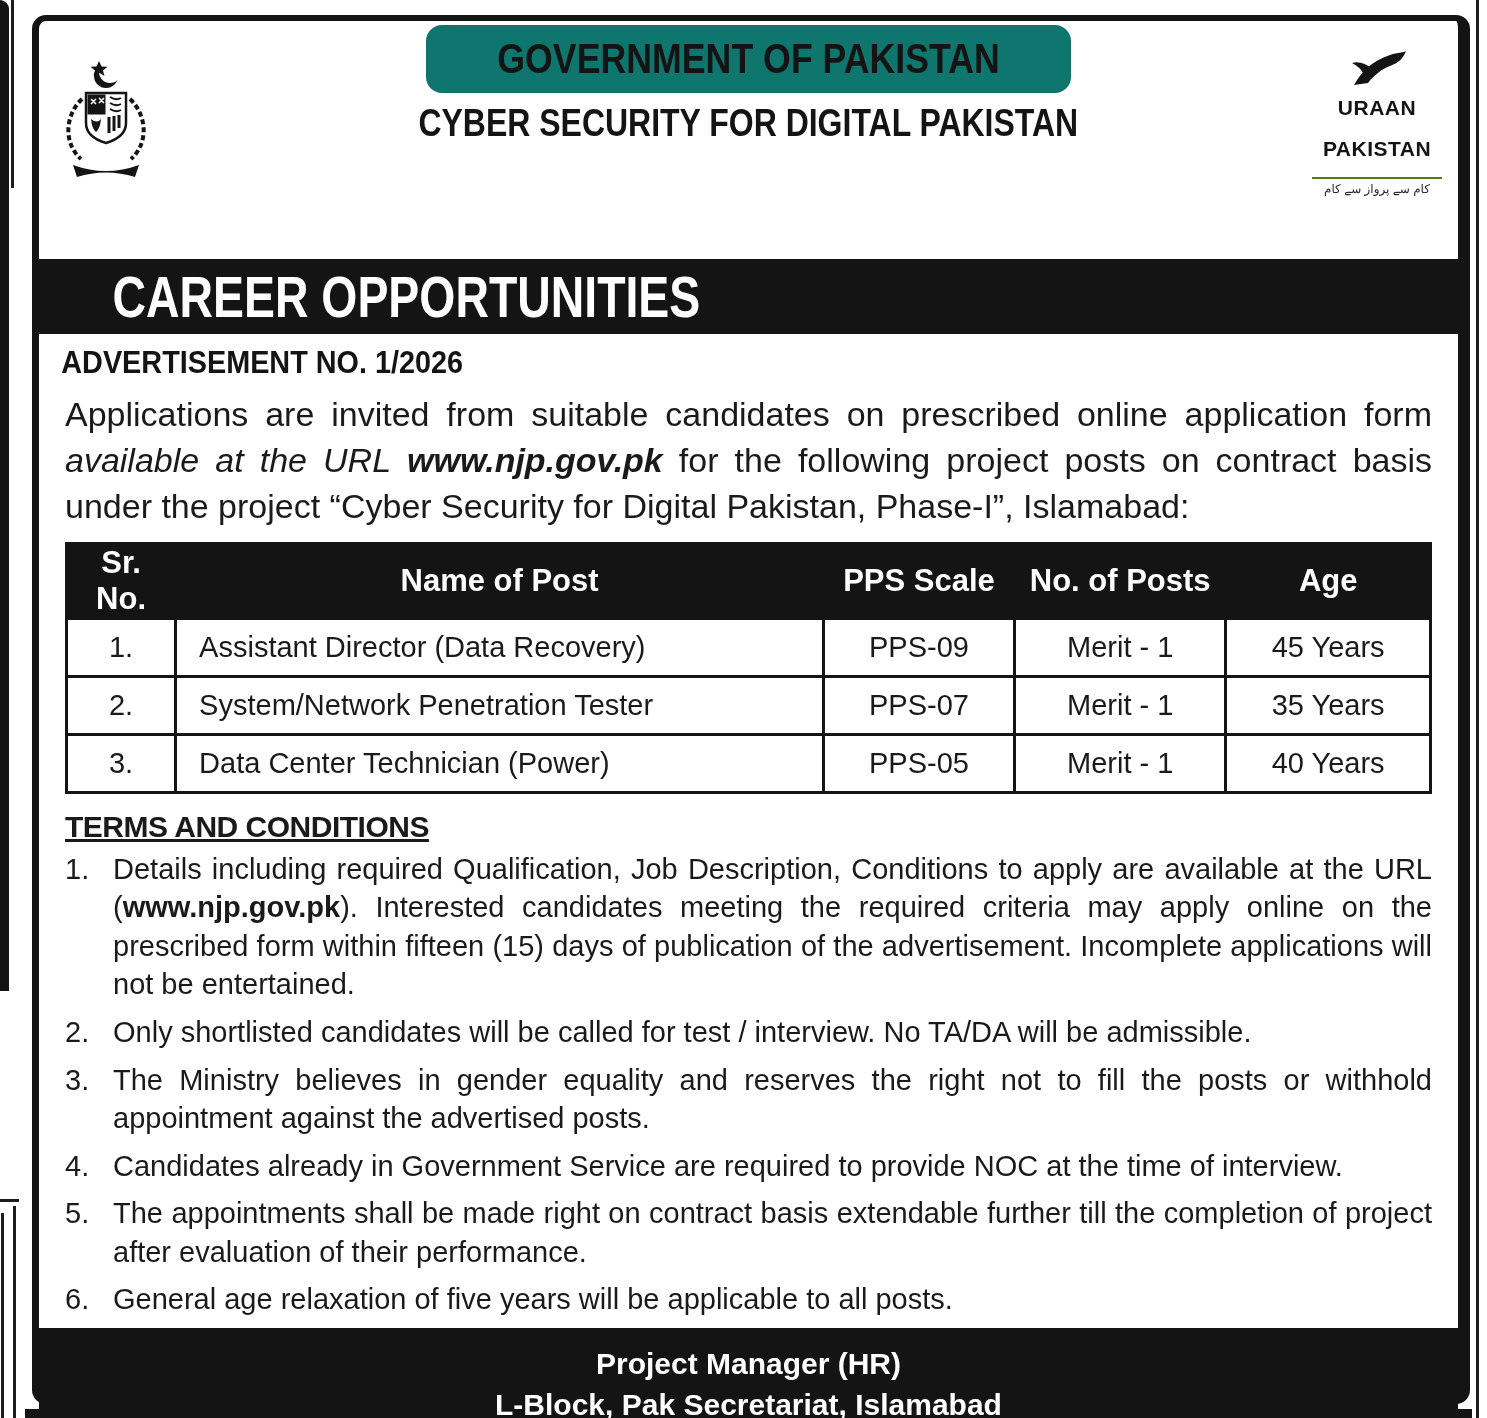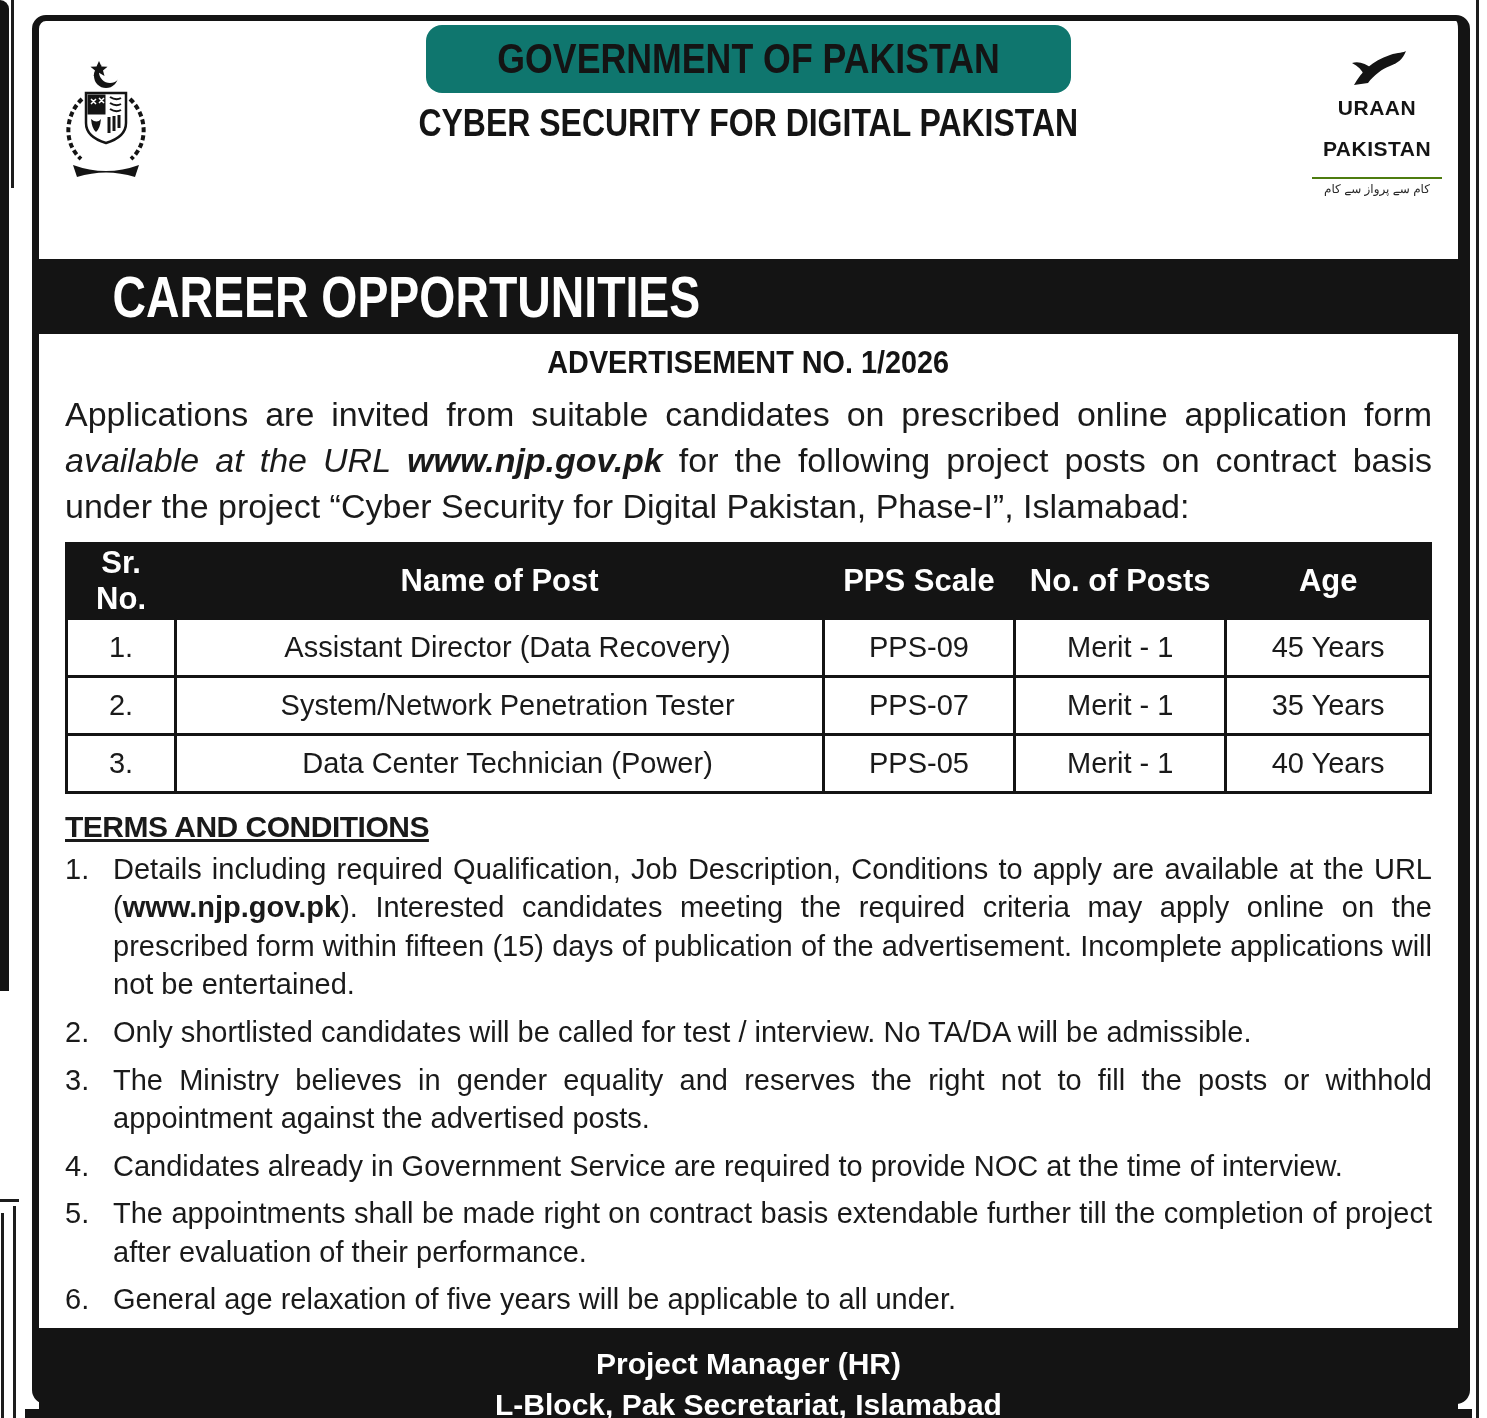--- a/index.html
+++ b/index.html
@@ -38,38 +38,38 @@
   .gov-pill .t{font-size:42px;font-weight:bold;transform:scaleX(.85);}
   .ministry1{text-align:center;margin-top:18px;font-size:39px;font-weight:bold;}
   .ministry1 .t{transform:scaleX(.78);}
   .ministry2{text-align:center;margin-top:8px;font-size:39px;font-weight:bold;}
   .ministry2 .t{transform:scaleX(.82);}
   
   .career-banner{
     flex:0 0 auto;height:75px;background:#141414;display:flex;align-items:center;justify-content:flex-start;
   }
   .career-banner .t{color:#ffffff;font-size:58px;font-weight:bold;transform:scaleX(.8);}
-  .adv-no{flex:0 0 auto;text-align:center;margin:10px 0 6px;font-size:32px;font-weight:bold;}
+  .adv-no{flex:0 0 auto;margin:10px 0 6px;font-size:32px;font-weight:bold;}
   .adv-no .t{transform:scaleX(.9);}
   
   .intro{
     flex:0 0 auto;padding:4px 26px 0;font-size:34px;line-height:1.36;text-align:justify;color:#1a1a1a;
   }
   .intro .it{font-style:italic;}
   .intro .bi{font-style:italic;font-weight:bold;}
   
   .posts-table{
     margin:12px 26px 10px;border-collapse:collapse;width:calc(100% - 52px);table-layout:fixed;
   }
   .posts-table th,.posts-table td{border:3px solid #141414;box-sizing:border-box;}
   .posts-table th{
     background:#141414;color:#ffffff;font-size:31px;font-weight:bold;height:58px;padding:0 4px;
   }
   .posts-table td{height:58px;font-size:29px;text-align:center;padding:0 6px;color:#1a1a1a;}
-  .posts-table td.name{text-align:center;padding-left:22px;}
+  .posts-table td.name{text-align:left;padding-left:22px;}
   .col-sr{width:8%;}.col-name{width:47.5%;}.col-pps{width:14%;}.col-posts{width:15.5%;}.col-age{width:15%;}
   
   .terms{flex:0 0 auto;padding:6px 26px 0;color:#1a1a1a;}
   .terms-heading{font-size:30px;font-weight:bold;text-decoration:underline;letter-spacing:-0.5px;margin-bottom:6px;}
   .term-item{display:flex;margin-bottom:9px;font-size:29px;line-height:1.33;}
   .term-item .no{flex:0 0 48px;}
   .term-item .txt{flex:1;text-align:justify;}
   .term-item .b{font-weight:bold;}
   
   .footer-bar{
@@ -200,21 +200,21 @@
     <div class="term-item">
       <span class="no">4.</span>
       <div class="txt">Candidates already in Government Service are required to provide NOC at the time of interview.</div>
     </div>
     <div class="term-item">
       <span class="no">5.</span>
       <div class="txt">The appointments shall be made right on contract basis extendable further till the completion of project after evaluation of their performance.</div>
     </div>
     <div class="term-item">
       <span class="no">6.</span>
-      <div class="txt">General age relaxation of five years will be applicable to all under.</div>
+      <div class="txt">General age relaxation of five years will be applicable to all posts.</div>
     </div>
   </div>
 
   <div class="footer-bar">
     <div>Project Manager (HR)</div>
     <div>L-Block, Pak Secretariat, Islamabad</div>
 
   </div>
 
 </div>

